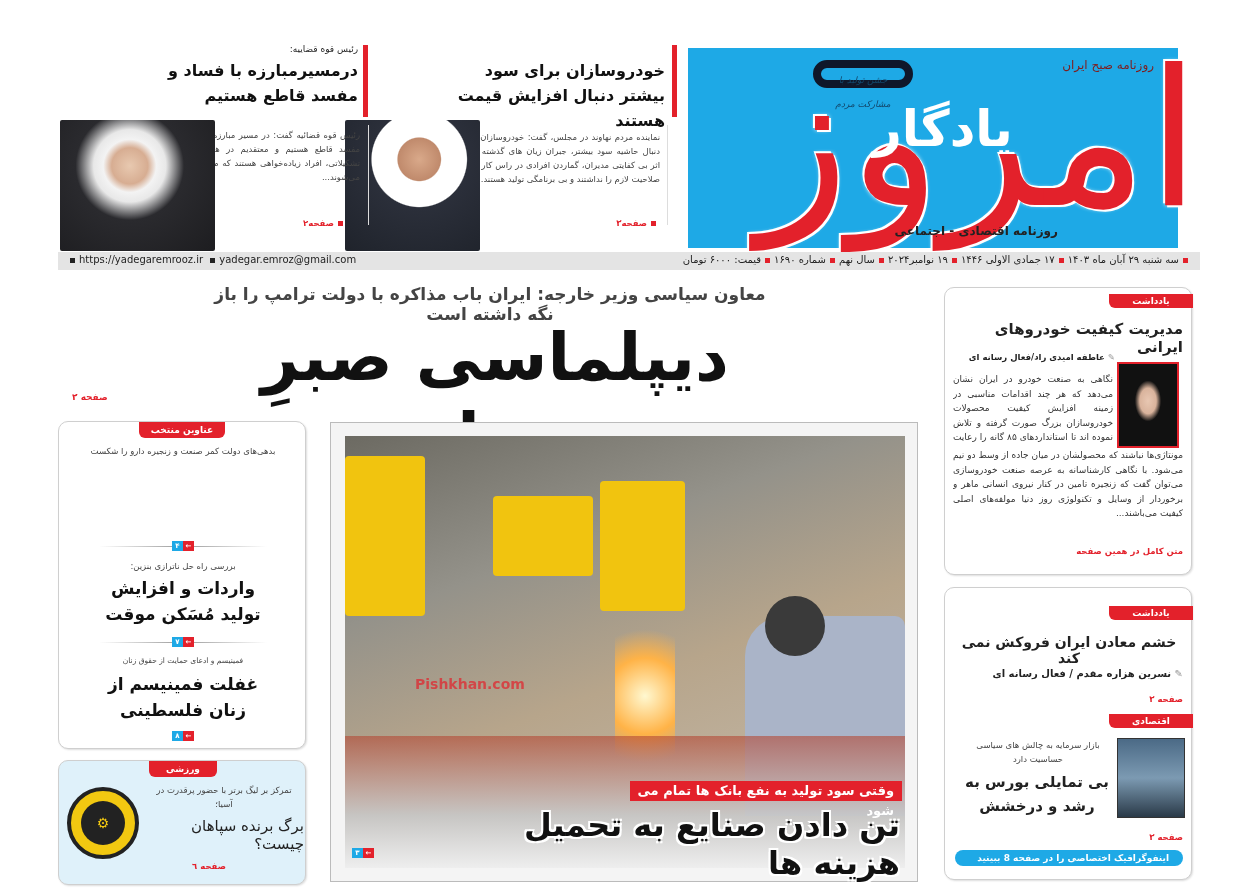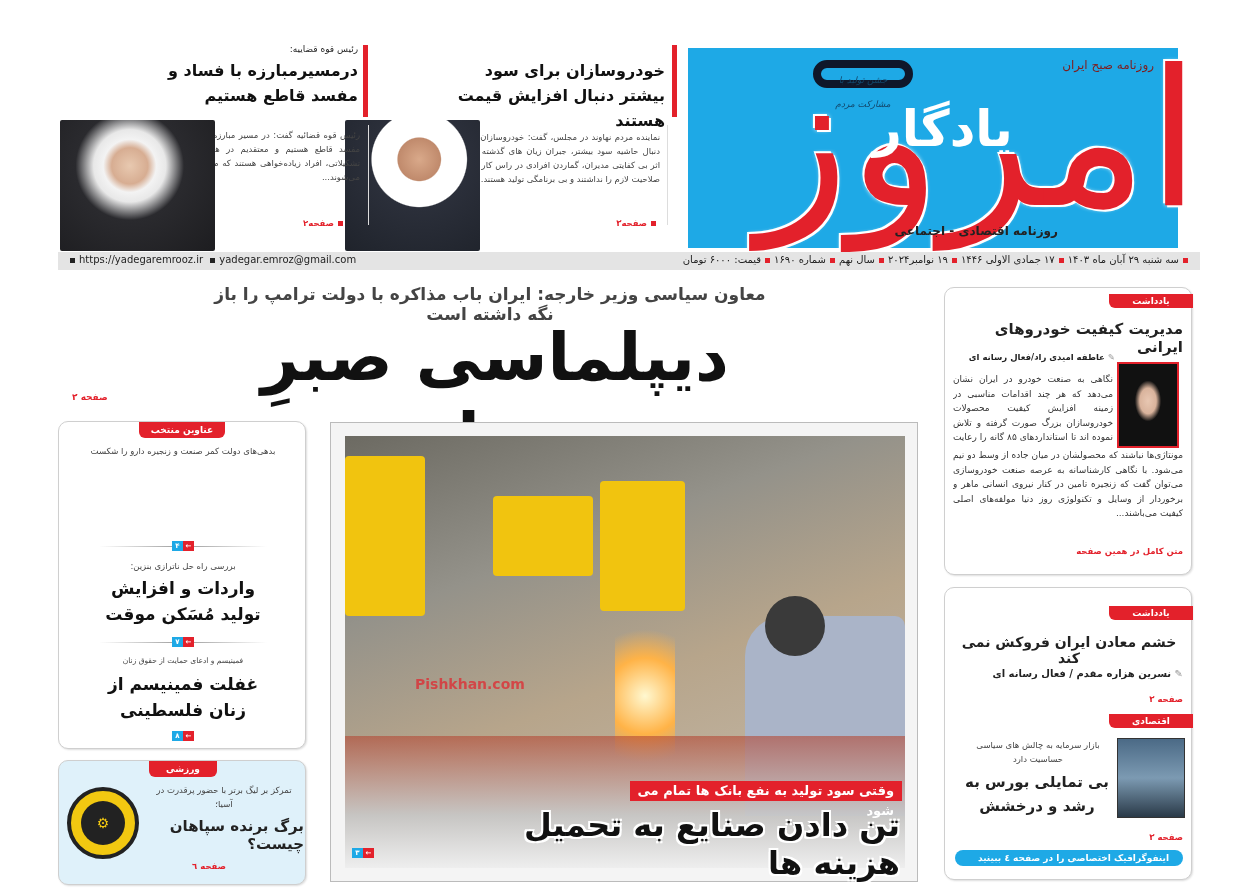--- a/index.html
+++ b/index.html
@@ -119,21 +119,21 @@
       <span class="r">←</span>
     </div>
 </div>
 
 <div class="box" style="left:58px;top:760px;width:248px;height:125px;background:#dff1fa">
   <div class="tabc" style="left:90px;top:0;width:68px">ورزشی</div>
   <div class="abs" style="left:8px;top:26px;width:72px;height:72px;border-radius:50%;background:#f2c811;border:4px solid #222">
     <div style="position:absolute;left:10px;top:10px;width:44px;height:44px;border-radius:50%;background:#222;color:#f2c811;font-size:14px;font-weight:bold;text-align:center;line-height:44px">⚙</div>
   </div>
   <div class="abs c small" style="left:90px;top:22px;width:150px">تمرکز بر لیگ برتر با حضور پرقدرت در آسیا؛</div>
-  <div class="abs" style="left:85px;top:56px;width:160px;font-size:15px;font-weight:bold;direction:rtl;text-align:right">برگ برنده سپاهان چیست؟</div>
+  <div class="abs" style="left:85px;top:56px;width:160px;font-size:15px;font-weight:normal;direction:rtl;text-align:right">برگ برنده سپاهان چیست؟</div>
   <div class="abs c pageref" style="left:120px;top:100px;width:60px">صفحه ٦</div>
 </div>
 
 <div id="cphoto-frame" class="abs"></div>
 <div id="cphoto" class="abs">
   <div style="position:absolute;left:0;top:20px;width:80px;height:160px;background:#f1c40f;border-radius:4px"></div>
   <div style="position:absolute;left:148px;top:60px;width:100px;height:80px;background:#f1c40f;border-radius:4px"></div>
   <div style="position:absolute;left:255px;top:45px;width:85px;height:130px;background:#f1c40f;border-radius:4px"></div>
   <div style="position:absolute;left:270px;top:170px;width:60px;height:180px;background:radial-gradient(circle,#fff8d0 0,#ffb347 40%,rgba(255,140,0,0) 70%)"></div>
   <div style="position:absolute;left:400px;top:180px;width:160px;height:200px;background:#aab4c8;border-radius:40px 10px 0 0"></div>
@@ -161,14 +161,14 @@
 <div class="box" style="left:944px;top:587px;width:248px;height:293px">
   <div class="tab" style="left:164px;top:18px;width:84px">یادداشت</div>
   <div class="abs c" style="left:10px;top:46px;width:228px;font-size:14px;font-weight:bold">خشم معادن ایران فروکش نمی کند</div>
   <div class="abs" style="left:10px;top:80px;width:228px;font-size:10px;font-weight:bold;direction:rtl;text-align:right"><span style="color:#999">✎ </span><span>نسرین هزاره مقدم / فعال رسانه ای</span></div>
   <div class="abs pageref" style="left:10px;top:106px;width:228px;text-align:right;direction:rtl">صفحه ۳</div>
   <div class="tab" style="left:164px;top:126px;width:84px">اقتصادی</div>
   <div class="abs" style="left:172px;top:150px;width:68px;height:80px;background:linear-gradient(180deg,#4b6a86 0,#7c9ab2 50%,#2a3a48 100%);border:1px solid #333"></div>
   <div class="abs c small" style="left:20px;top:150px;width:146px">بازار سرمایه به چالش های سیاسی حساسیت دارد</div>
   <div class="abs c" style="left:14px;top:182px;width:156px;font-size:15px;font-weight:bold;line-height:24px">بی تمایلی بورس به رشد و درخشش</div>
   <div class="abs pageref" style="left:10px;top:244px;width:228px;text-align:right;direction:rtl">صفحه ۳</div>
-  <div class="abs" style="left:10px;top:262px;width:228px;height:16px;background:#1ea9e6;border-radius:8px;color:#fff;font-size:9px;font-weight:bold;direction:rtl;text-align:right;padding-right:14px;line-height:16px">اینفوگرافیک اختصاصی را در صفحه ٤ ببینید</div>
+  <div class="abs" style="left:10px;top:262px;width:228px;height:16px;background:#1ea9e6;border-radius:8px;color:#fff;font-size:9px;font-weight:bold;direction:rtl;text-align:right;padding-right:14px;line-height:16px">اینفوگرافیک اختصاصی را در صفحه 8 ببینید</div>
 </div>
 
 </body></html>

